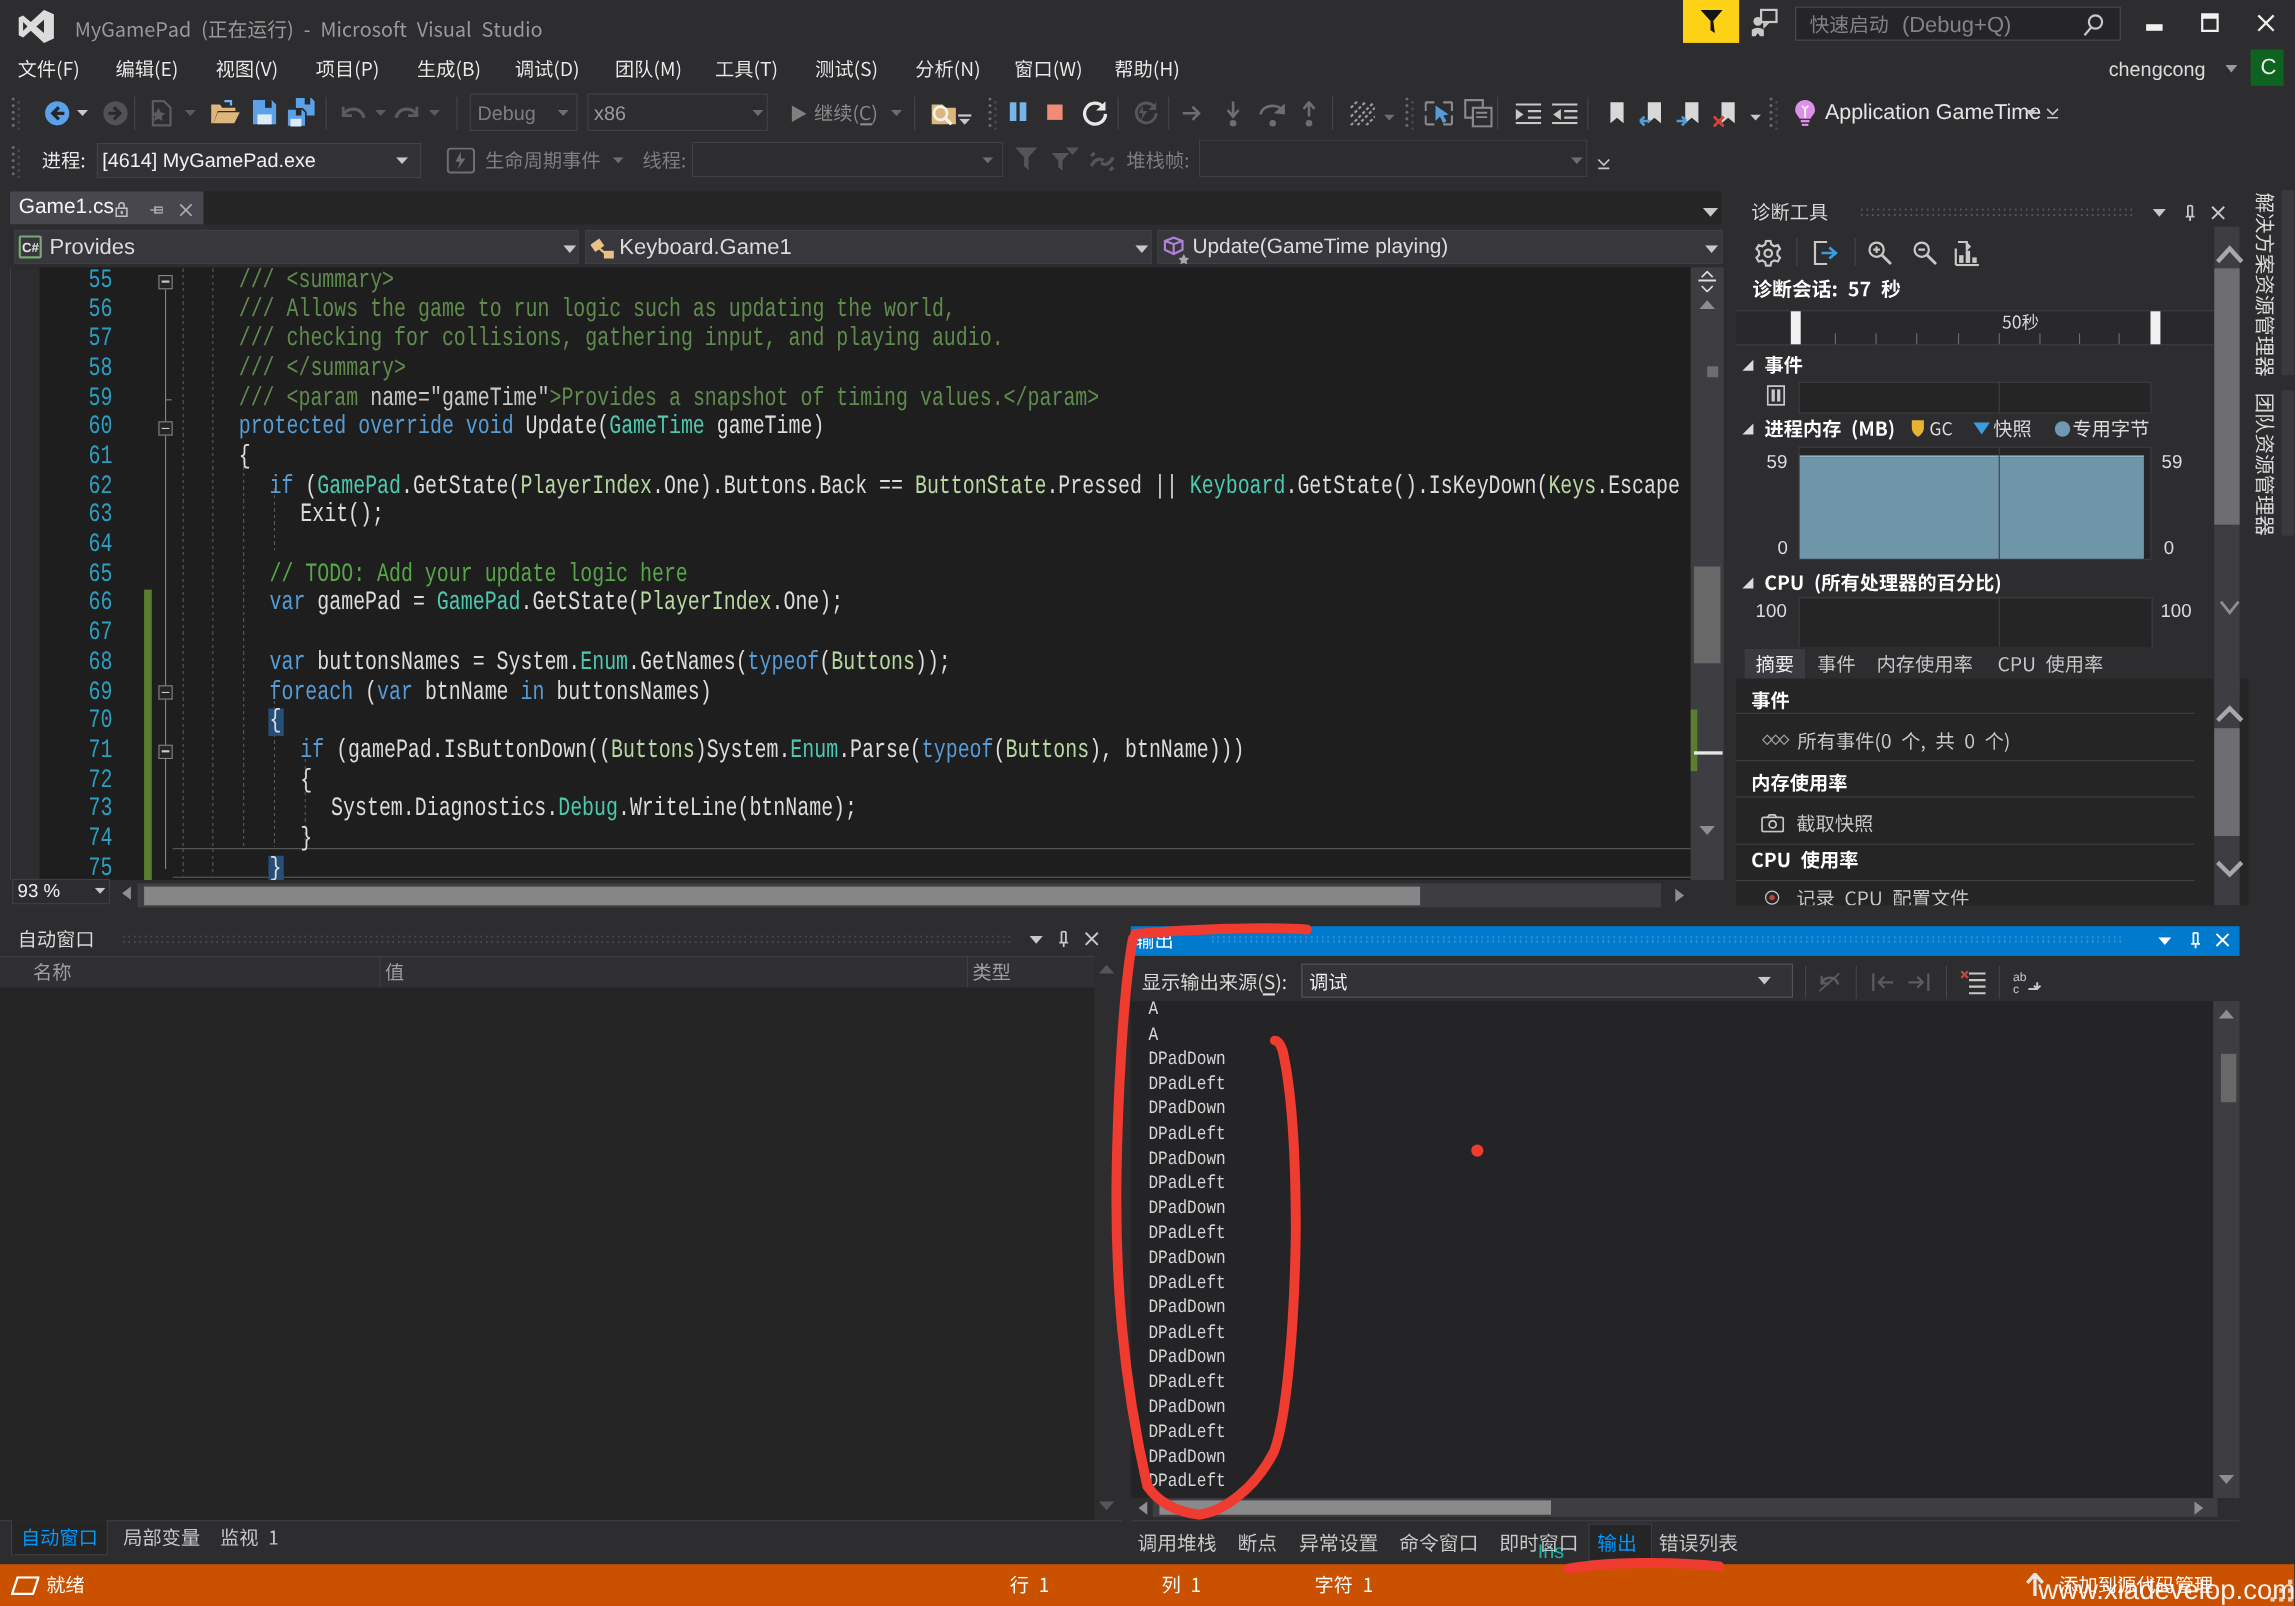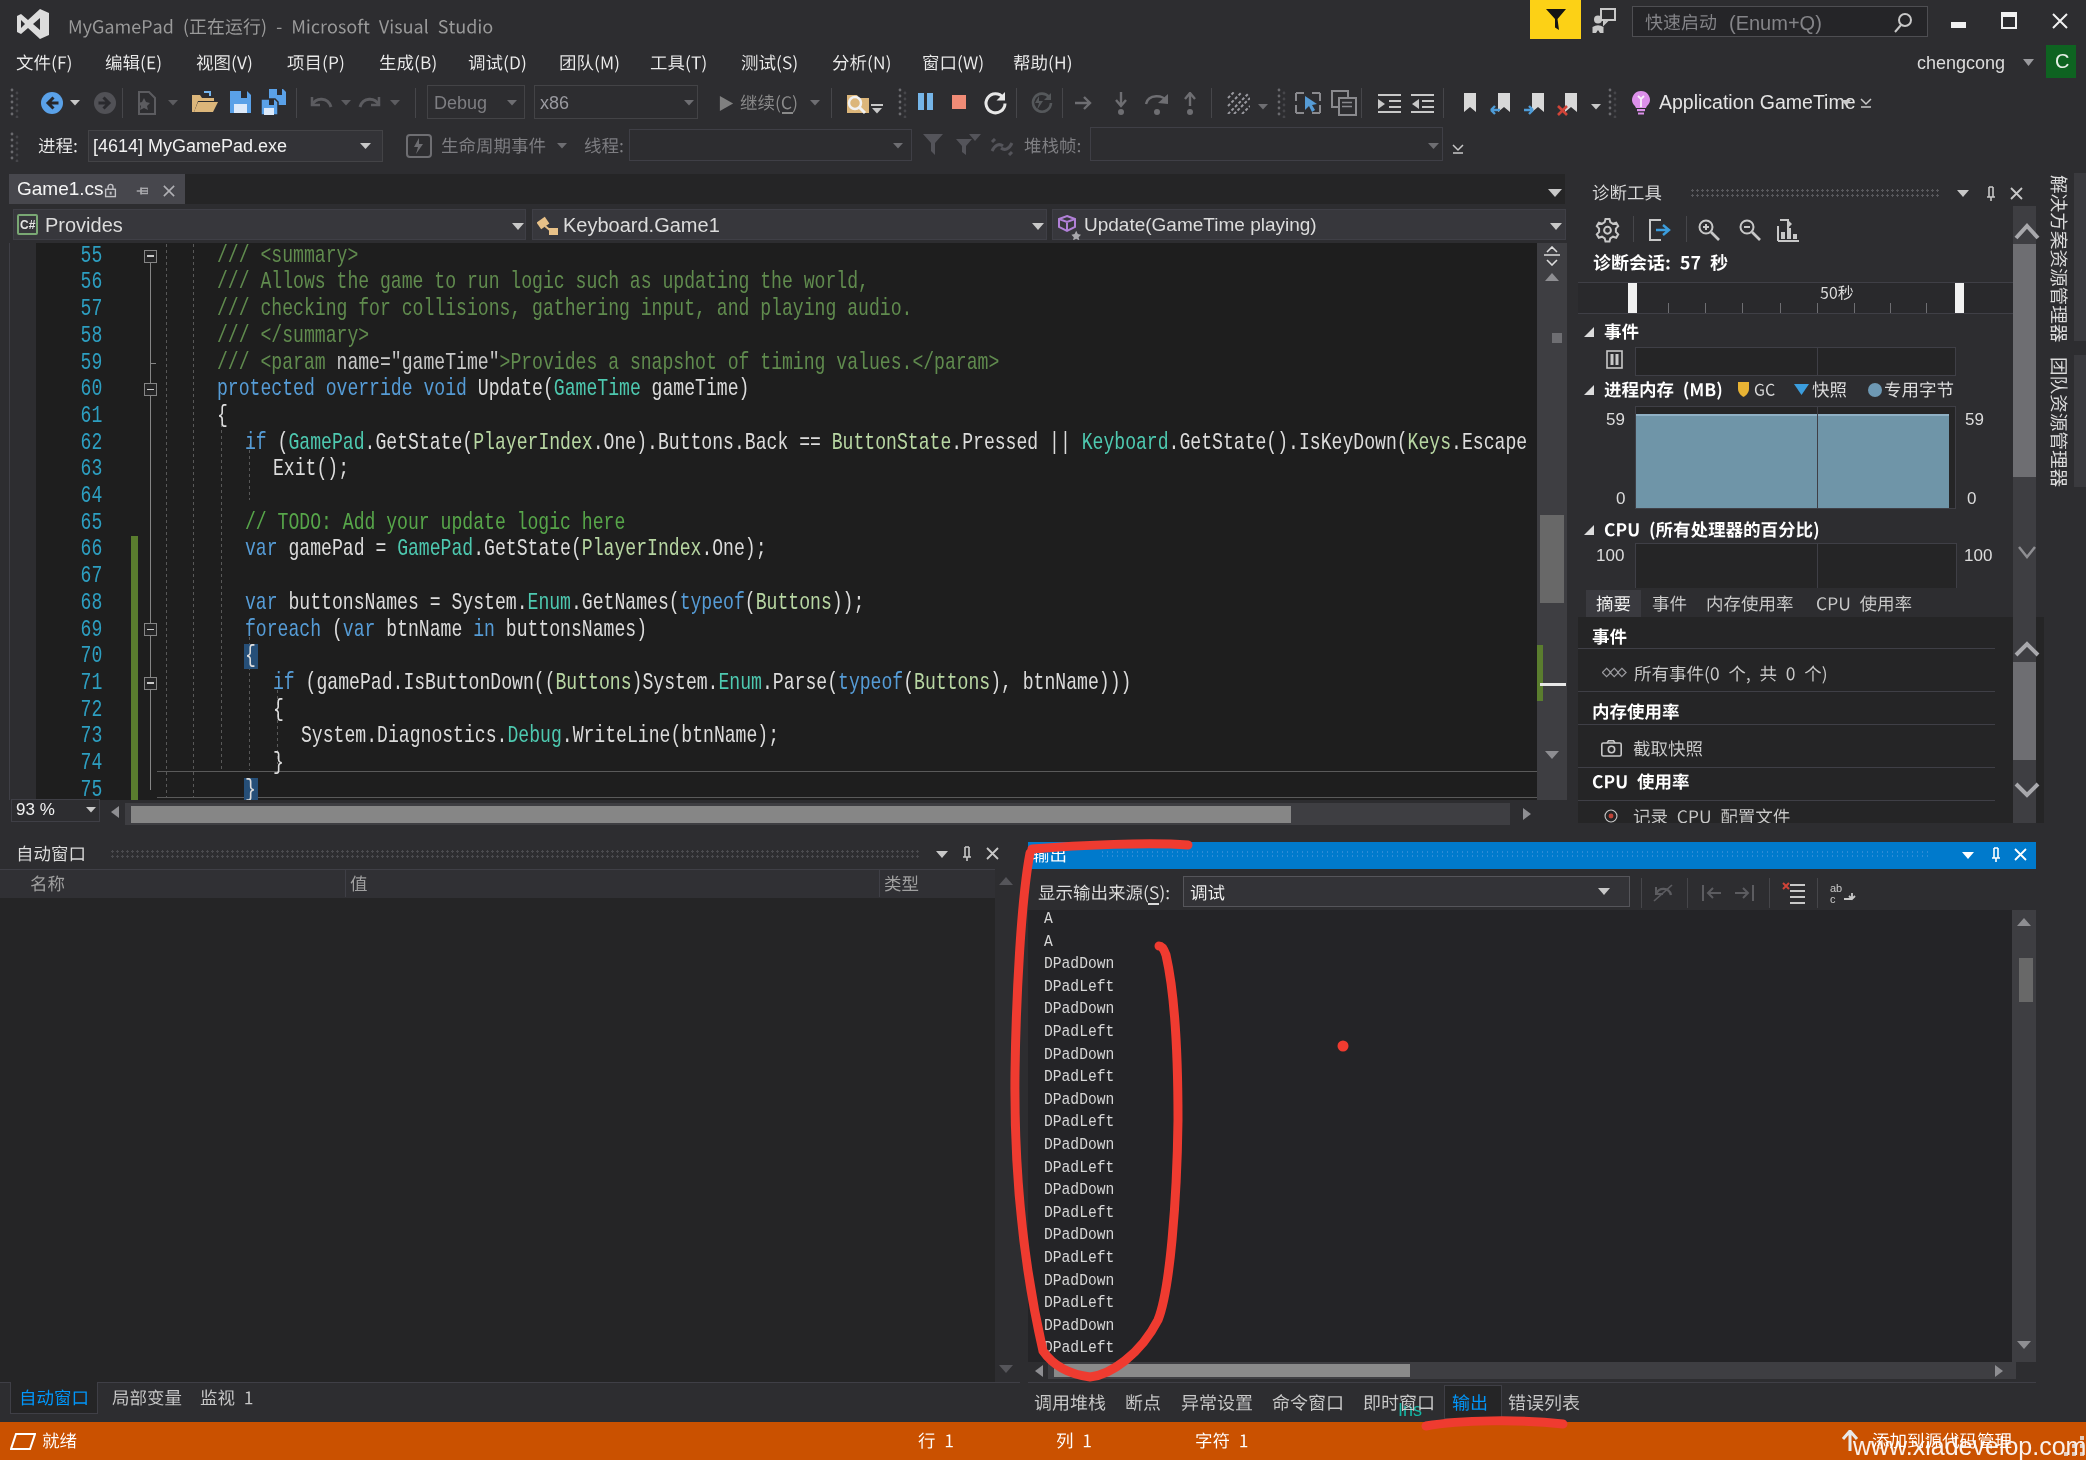--- a/index.html
+++ b/index.html
@@ -24,21 +24,21 @@
       </g>
     </svg>
     <div style="position:absolute;left:1951px;top:22px;width:15px;height:6px;background:#f1f1f1;"></div>
     <div style="position:absolute;left:2001px;top:12px;width:16px;height:17px;border:2px solid #f1f1f1;border-top-width:5px;"></div>
     <svg style="position:absolute;left:2052px;top:13px" width="16" height="16" viewBox="0 0 16 16">
       <g stroke="#f1f1f1" stroke-width="2">
         <path d="M1 1 L15 15 M15 1 L1 15"></path>
       </g>
     </svg>
     <div style="position:absolute;left:1917px;top:49.5px;font-family:'Liberation Sans',sans-serif;font-size:18px;color:#dcdcdc;white-space:pre;line-height:27px;">chengcong</div>
-    <div style="position:absolute;left:1729px;top:8px;font-family:'Liberation Sans',sans-serif;font-size:20px;color:#848488;white-space:pre;line-height:30px;">(Enum+Q)</div>
+    <div style="position:absolute;left:1729px;top:8px;font-family:'Liberation Sans',sans-serif;font-size:20px;color:#848488;white-space:pre;line-height:30px;">(Debug+Q)</div>
     <svg style="position:absolute;left:2023px;top:59px" width="11" height="8" viewBox="0 0 11 8">
       <path d="M0 0 L5.5 7 L11 0 Z" fill="#9a9a9e"></path>
     </svg>
     <div style="position:absolute;left:2046px;top:45px;width:30px;height:33px;background:#0e6321;"></div>
     <div style="position:absolute;left:2055px;top:46px;font-family:'Liberation Sans',sans-serif;font-size:20px;color:#e8f0e8;white-space:pre;line-height:30px;">C</div>
     <svg style="position:absolute;left:10px;top:88px" width="10" height="30" viewBox="0 0 10 30">
       <circle cx="2" cy="2" r="1.4" fill="#6a6a6e"></circle>
       <circle cx="7" cy="5" r="1.4" fill="#46464a"></circle>
       <circle cx="2" cy="8" r="1.4" fill="#6a6a6e"></circle>
       <circle cx="7" cy="11" r="1.4" fill="#46464a"></circle>

